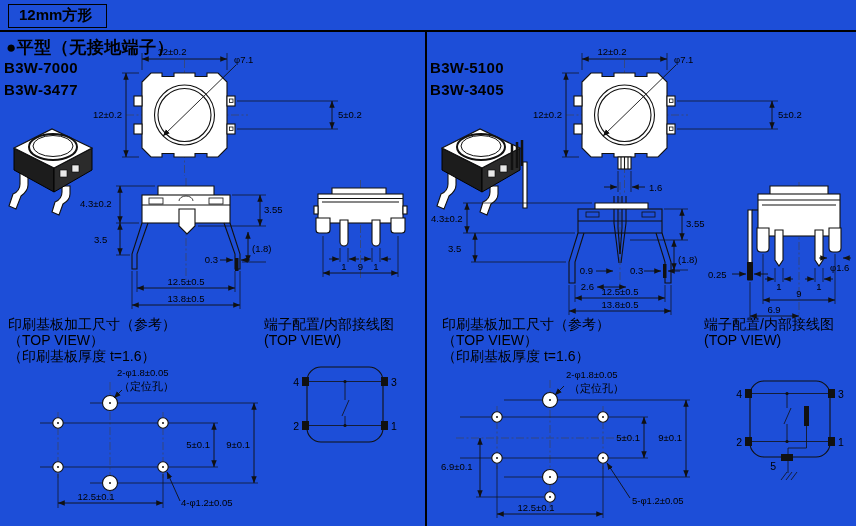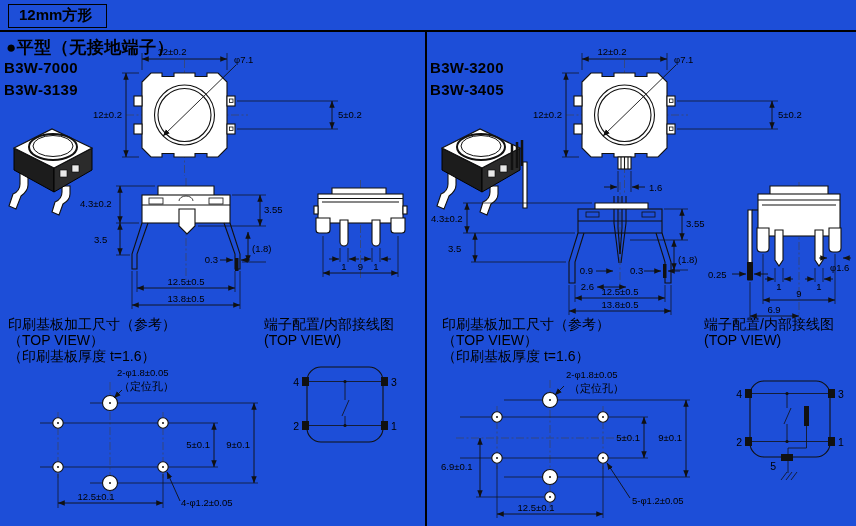--- a/index.html
+++ b/index.html
@@ -36,21 +36,21 @@
       </marker>
     </defs>
   </svg>
 
   <div class="tag-box"><span>12mm方形</span></div>
   <div class="hrule"></div>
   <div class="vrule"></div>
 
   <div class="sec-title" style="left:6px;top:36px;">●平型（无接地端子）</div>
   <div class="model" style="left:4px;top:59px;">B3W-7000</div>
-  <div class="model" style="left:4px;top:81px;">B3W-3139</div>
+  <div class="model" style="left:4px;top:81px;">B3W-3477</div>
 
   <svg style="left:2px;top:112px;" width="100" height="105" viewBox="0 0 100 105">
     <g>
       <path class="lnf" d="M18,60 l0,12 q0,7 -7,10 l-4,12 7,3 5,-13 q7,-5 7,-11 l0,-9 z"></path>
       <path class="lnf" d="M60,74 l0,6 q0,7 -7,10 l-3,10 7,3 4,-11 q7,-4 7,-10 l0,-8 z"></path>
       <polygon points="12,36 52,56 52,80 12,58" fill="#1c1c1c" stroke="#000" stroke-width="1"></polygon>
       <polygon points="52,56 90,36 90,58 52,80" fill="#2b2b2b" stroke="#000" stroke-width="1"></polygon>
       <rect x="58" y="58" width="7" height="7" fill="#e9e9e9" stroke="#000" stroke-width=".6"></rect>
       <rect x="70" y="53" width="7" height="7" fill="#e9e9e9" stroke="#000" stroke-width=".6"></rect>
       <polygon points="12,36 50,17 90,36 52,56" fill="#fff" stroke="#111" stroke-width="1.2"></polygon>
@@ -212,21 +212,21 @@
     <circle cx="67" cy="61.5" r="1.6" fill="#111"></circle>
     <line class="thin" x1="67" y1="17.5" x2="67" y2="36"></line>
     <line class="thin" x1="64" y1="52" x2="71" y2="36"></line>
     <line class="thin" x1="67" y1="52" x2="67" y2="61.5"></line>
     <text class="tn" x="21" y="22" text-anchor="end">4</text>
     <text class="tn" x="113" y="22">3</text>
     <text class="tn" x="21" y="66" text-anchor="end">2</text>
     <text class="tn" x="113" y="66">1</text>
   </svg>
 
-  <div class="model" style="left:430px;top:59px;">B3W-3200</div>
+  <div class="model" style="left:430px;top:59px;">B3W-5100</div>
   <div class="model" style="left:430px;top:81px;">B3W-3405</div>
 
   <svg style="left:428px;top:110px;" width="115" height="118" viewBox="0 0 115 118">
     <g>
       <path class="lnf" d="M20,62 l0,12 q0,7 -7,10 l-4,12 7,3 5,-13 q7,-5 7,-11 l0,-9 z"></path>
       <path class="lnf" d="M62,76 l0,6 q0,7 -7,10 l-3,10 7,3 4,-11 q7,-4 7,-10 l0,-8 z"></path>
       <polygon points="14,38 54,58 54,82 14,60" fill="#1c1c1c" stroke="#000" stroke-width="1"></polygon>
       <polygon points="54,58 92,38 92,60 54,82" fill="#2b2b2b" stroke="#000" stroke-width="1"></polygon>
       <rect x="60" y="60" width="7" height="7" fill="#e9e9e9" stroke="#000" stroke-width=".6"></rect>
       <rect x="72" y="55" width="7" height="7" fill="#e9e9e9" stroke="#000" stroke-width=".6"></rect>

